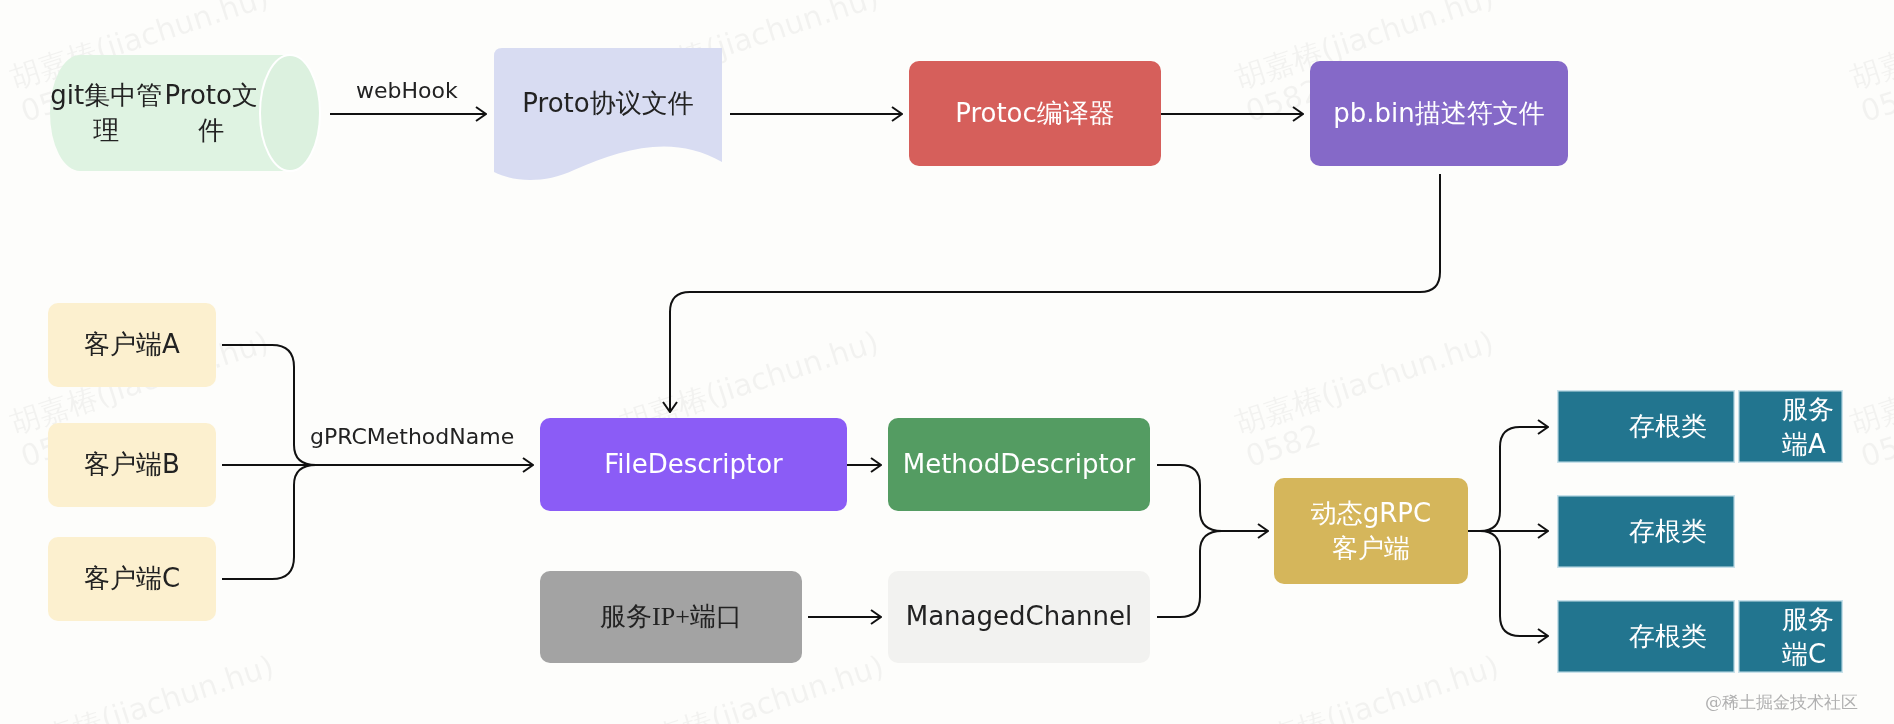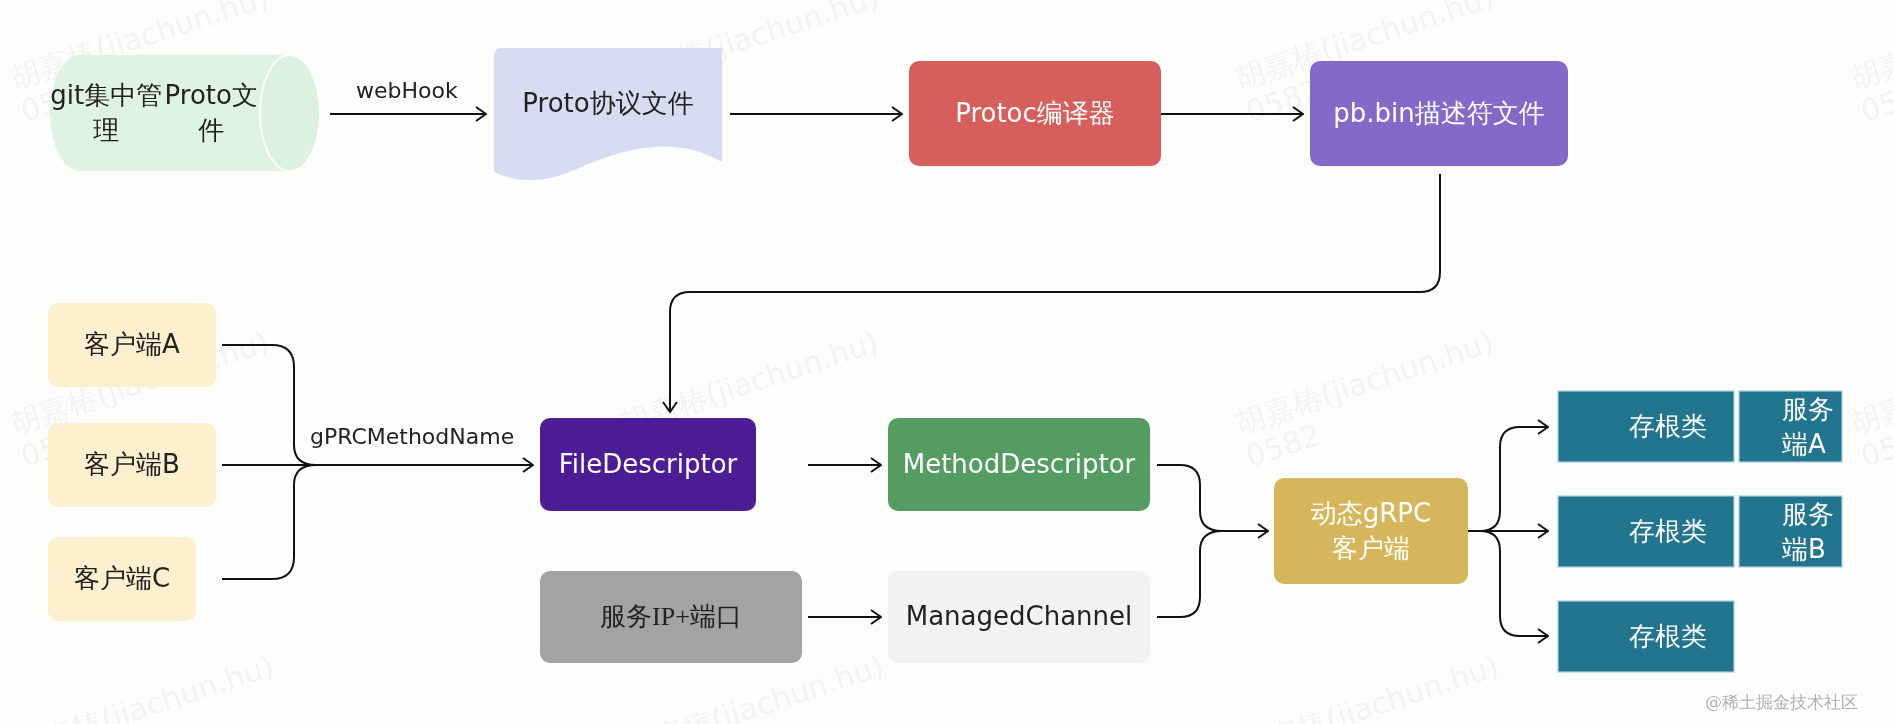--- a/index.html
+++ b/index.html
@@ -97,26 +97,26 @@
 <div class="node rounded white" style="left:1310px;top:61px;width:258px;height:105px;background:#8569c8;">
   <span>pb.bin描述符文件</span>
 </div>
 
 <div class="node rounded dark" style="left:48px;top:303px;width:168px;height:84px;background:#fcf0cf;">
   <span>客户端A</span>
 </div>
 <div class="node rounded dark" style="left:48px;top:423px;width:168px;height:84px;background:#fcf0cf;">
   <span>客户端B</span>
 </div>
-<div class="node rounded dark" style="left:48px;top:537px;width:148px;height:84px;background:#fcf0cf;">
+<div class="node rounded dark" style="left:48px;top:537px;width:168px;height:84px;background:#fcf0cf;">
   <span>客户端C</span>
 </div>
 <div class="edge-label" style="left:310px;top:424px;">gPRCMethodName</div>
 
-<div class="node rounded white" style="left:540px;top:418px;width:216px;height:93px;background:#4c1d95;">
+<div class="node rounded white" style="left:540px;top:418px;width:307px;height:93px;background:#8b5cf6;">
   <span>FileDescriptor</span>
 </div>
 <div class="node rounded white" style="left:888px;top:418px;width:262px;height:93px;background:#549c62;">
   <span>MethodDescriptor</span>
 </div>
 <div class="node rounded dark" style="left:540px;top:571px;width:262px;height:92px;background:#a3a3a3;font-family:Liberation Serif, serif;">
   <span>服务IP+端口</span>
 </div>
 <div class="node rounded dark" style="left:888px;top:571px;width:262px;height:92px;background:#f2f2f0;">
   <span>ManagedChannel</span>
@@ -126,19 +126,19 @@
   <span>动态gRPC</span>
   <span>客户端</span>
 </div>
 
 <div class="srv" style="left:1557px;top:390px;width:286px;height:73px;">
   <div class="cell" style="width:134px;margin-right:3px;">存根类</div>
   <div class="cell" style="flex:1;">服务端A</div>
 </div>
 <div class="srv" style="left:1557px;top:495px;width:286px;height:73px;">
   <div class="cell" style="width:134px;margin-right:3px;">存根类</div>
-  <div class="cell" style="flex:1;">服务端B</div>
 </div>
 <div class="srv" style="left:1557px;top:600px;width:286px;height:73px;">
   <div class="cell" style="width:134px;margin-right:3px;">存根类</div>
+  <div class="cell" style="flex:1;">服务端C</div>
 </div>
 
 <div class="footer">@稀土掘金技术社区</div>
 
 </body></html>

